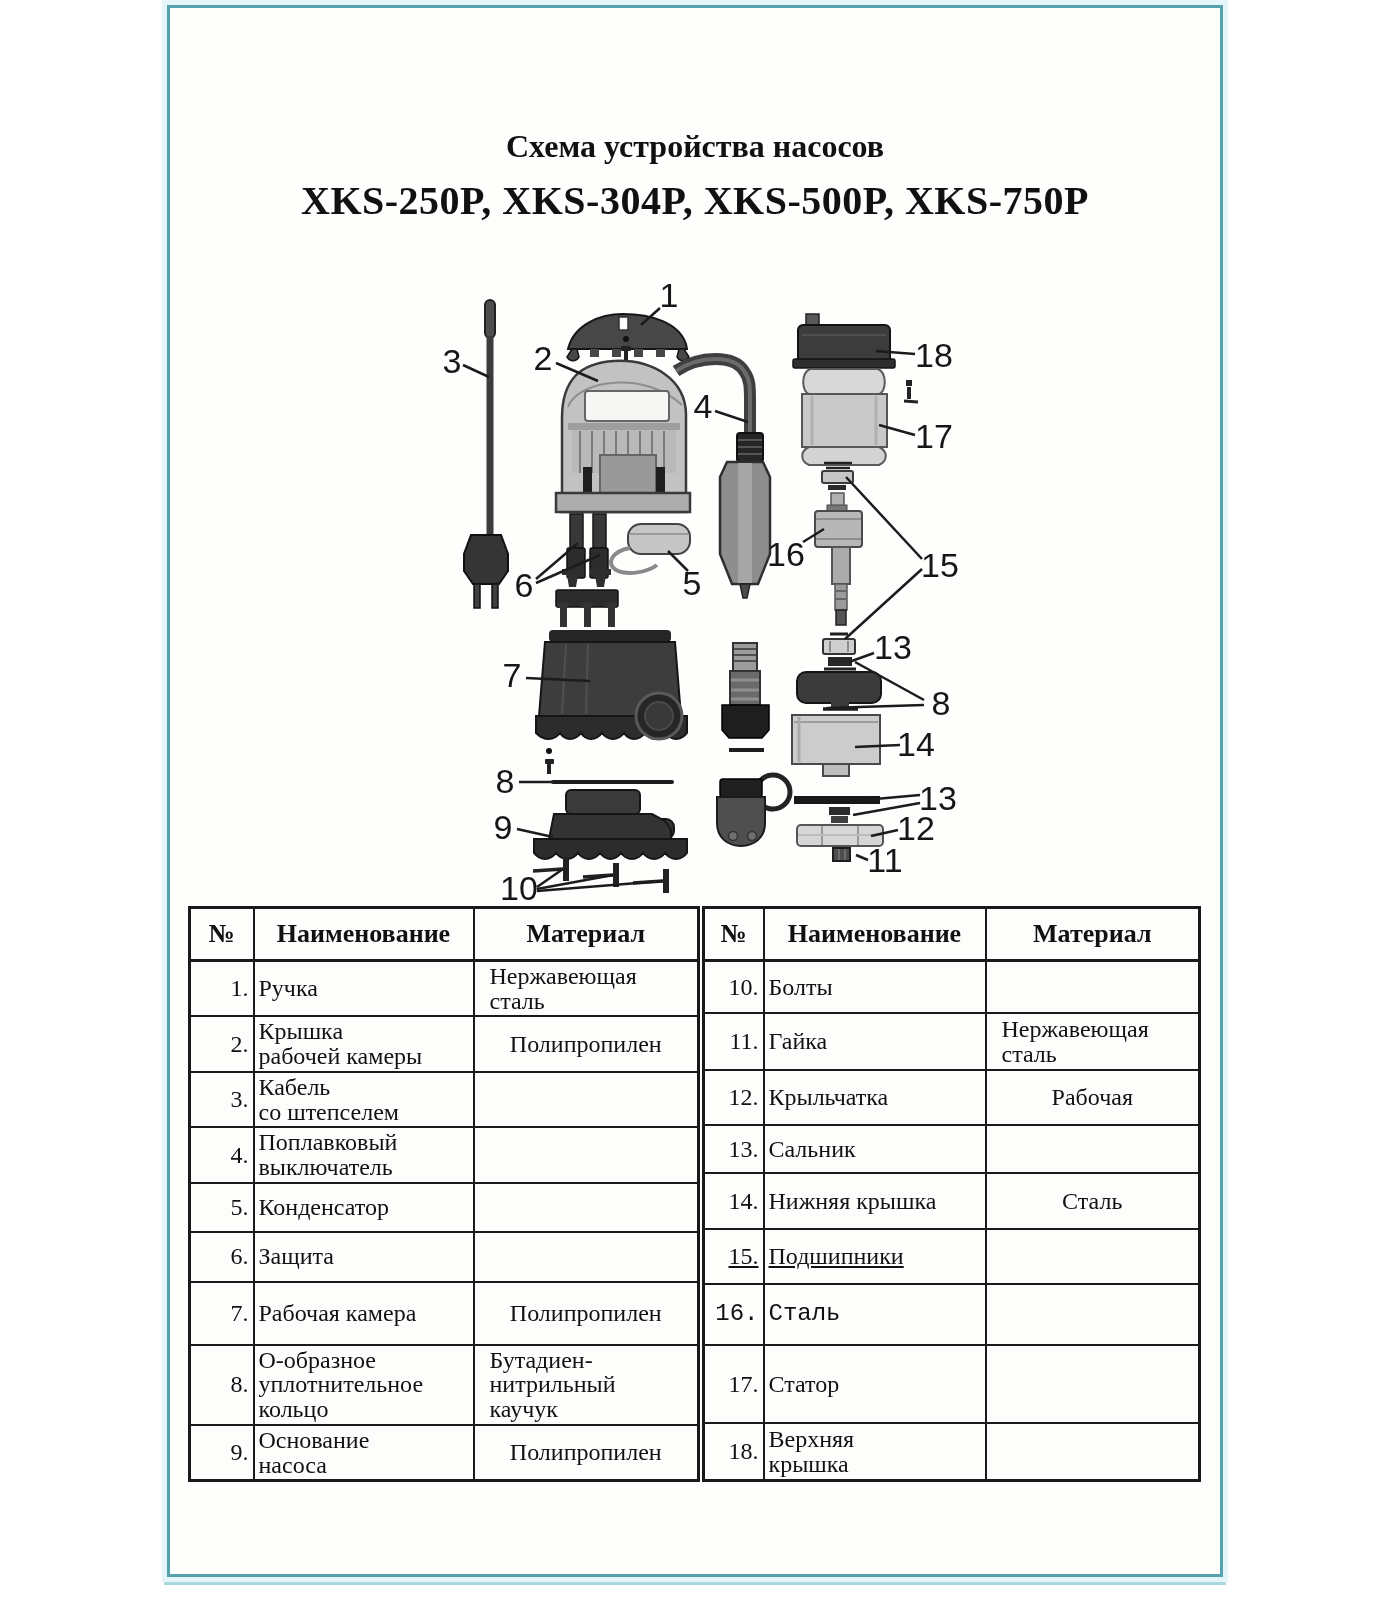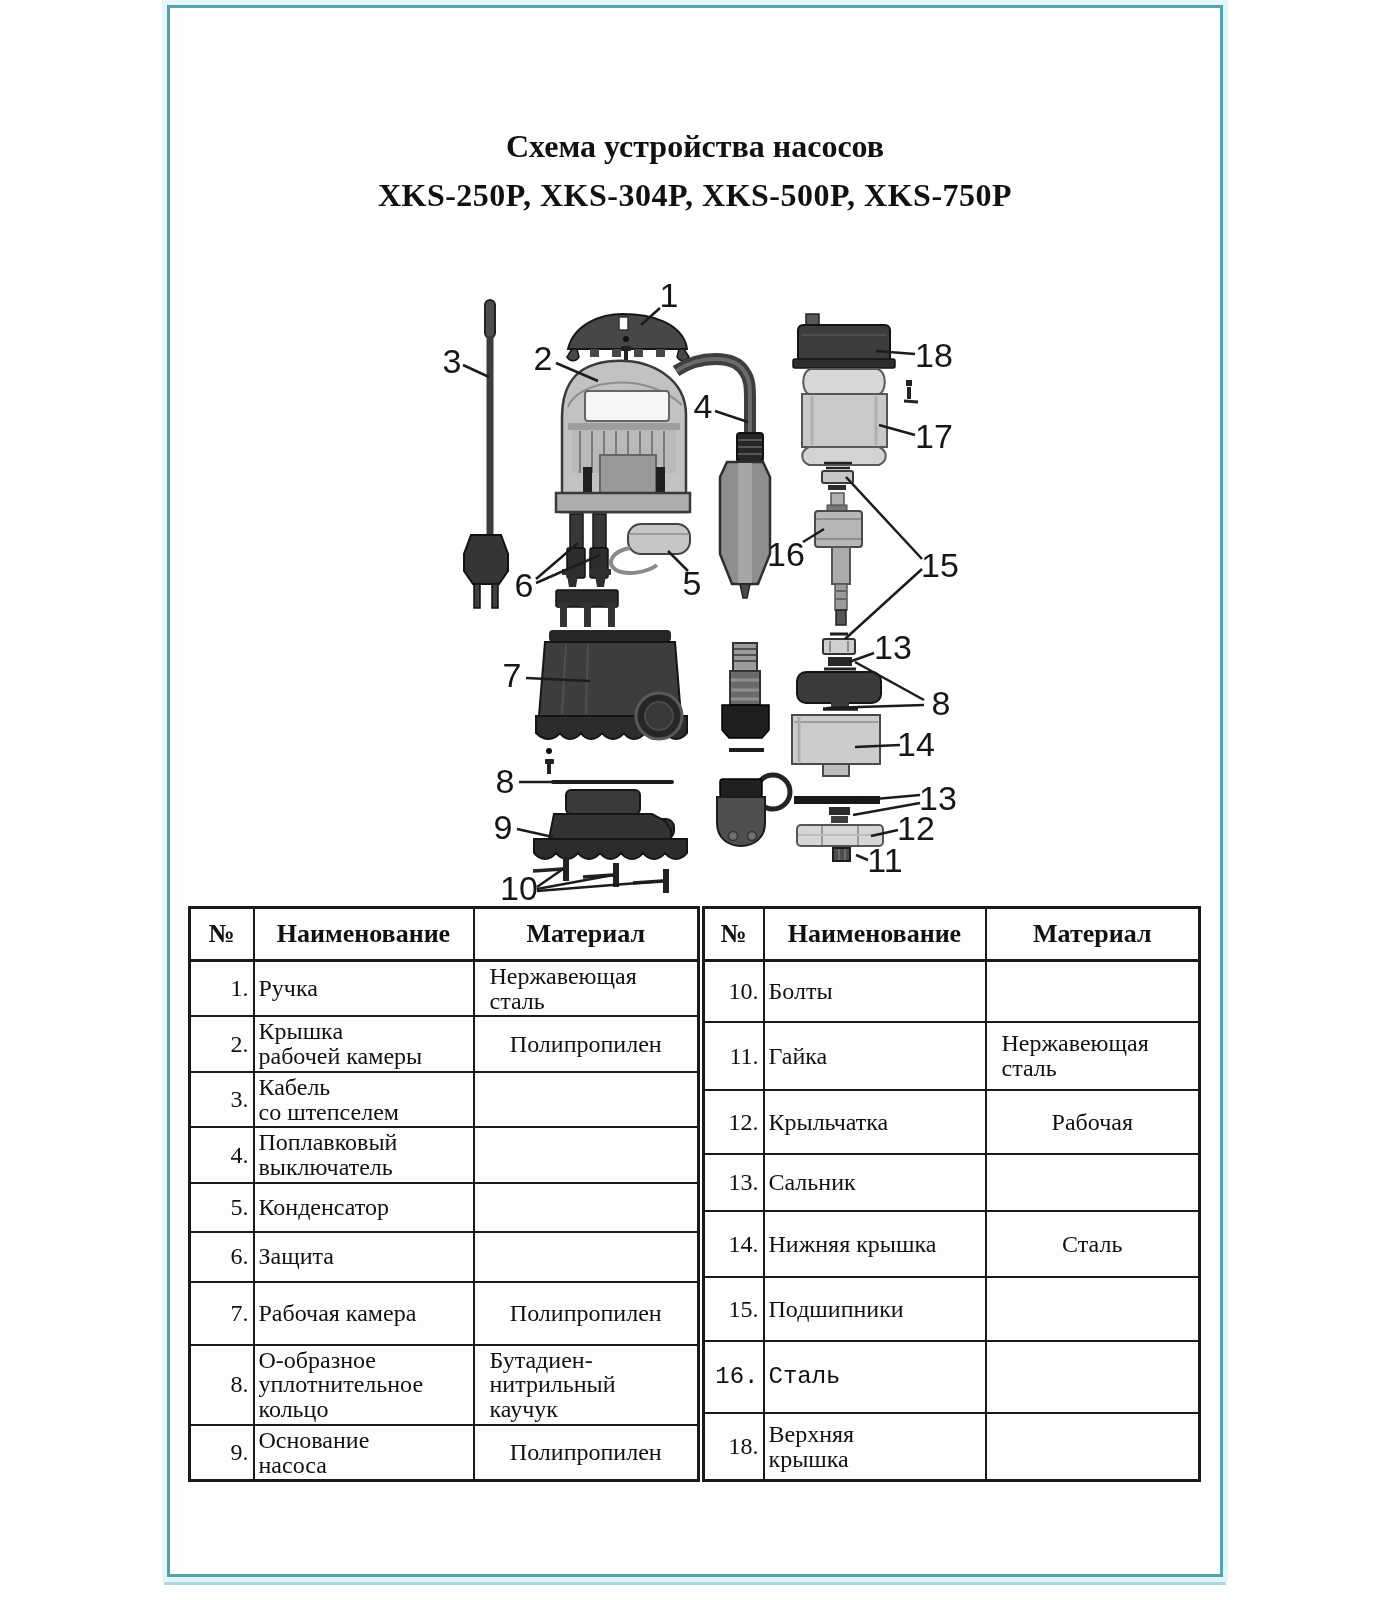--- a/index.html
+++ b/index.html
@@ -2,21 +2,21 @@
 <html><head>
 <meta charset="utf-8">
 <style>
   html,body{margin:0;padding:0;background:#ffffff;width:1400px;height:1600px;
     font-family:"Liberation Serif", serif;color:#111;}
   .page{position:absolute;left:167px;top:5px;width:1050px;height:1566px;
     background:#fefefd;border:3px solid #55a2ac;
     box-shadow:0 0 0 5px #e4f6fa, 0 5px 0 3px #aad8e1;}
   .titles{position:absolute;top:120px;left:0;right:0;text-align:center;font-weight:bold;}
   .title-line1{font-size:32px;margin:0;}
-  .title-line2{font-size:32px;margin:12px 0 0 0;letter-spacing:.5px;}
+  .title-line2{font-size:40px;margin:12px 0 0 0;letter-spacing:.5px;}
   .diagram{position:absolute;left:250px;top:260px;width:560px;height:645px;}
   .callout{font-family:"Liberation Sans", sans-serif;font-size:34px;fill:#161616;}
   .tables{position:absolute;left:18px;top:898px;display:flex;gap:2px;}
   table.parts-table{border-collapse:collapse;table-layout:fixed;background:#fdfdfc;
     border:3px solid #1a1a1a;}
   table.parts-table th, table.parts-table td{border:2px solid #1a1a1a;overflow:hidden;}
   table.parts-table th{font-size:26px;font-weight:bold;height:50px;text-align:center;
     border-bottom-width:3px;padding:0 2px;}
   table.parts-table td{font-size:24px;line-height:1.03;vertical-align:middle;padding:2px 4px;}
   td.num{text-align:right;padding-right:8px;font-size:25px;vertical-align:bottom;padding-bottom:7px;}
@@ -402,28 +402,33 @@
           <tr style="height: 47px;">
             <td class="num">13.</td>
             <td class="name">Сальник</td>
             <td class="mat"></td>
           </tr>
           <tr style="height: 54px;">
             <td class="num">14.</td>
             <td class="name">Нижняя крышка</td>
             <td class="mat">Сталь</td>
           </tr>
-          <tr style="height: 53px;">
+          <tr style="height: 53px; text-decoration: underline;">
             <td class="num">15.</td>
             <td class="name">Подшипники</td>
             <td class="mat"></td>
           </tr>
           <tr style="height: 59px; font-family: Liberation Mono, monospace;">
             <td class="num">16.</td>
             <td class="name">Сталь</td>
+            <td class="mat"></td>
+          </tr>
+          <tr style="height: 76px;">
+            <td class="num">17.</td>
+            <td class="name">Статор</td>
             <td class="mat"></td>
           </tr>
           <tr style="height: 46px;">
             <td class="num">18.</td>
             <td class="name">Верхняя
 крышка</td>
             <td class="mat"></td>
           </tr>
         </tbody>
     </table>

